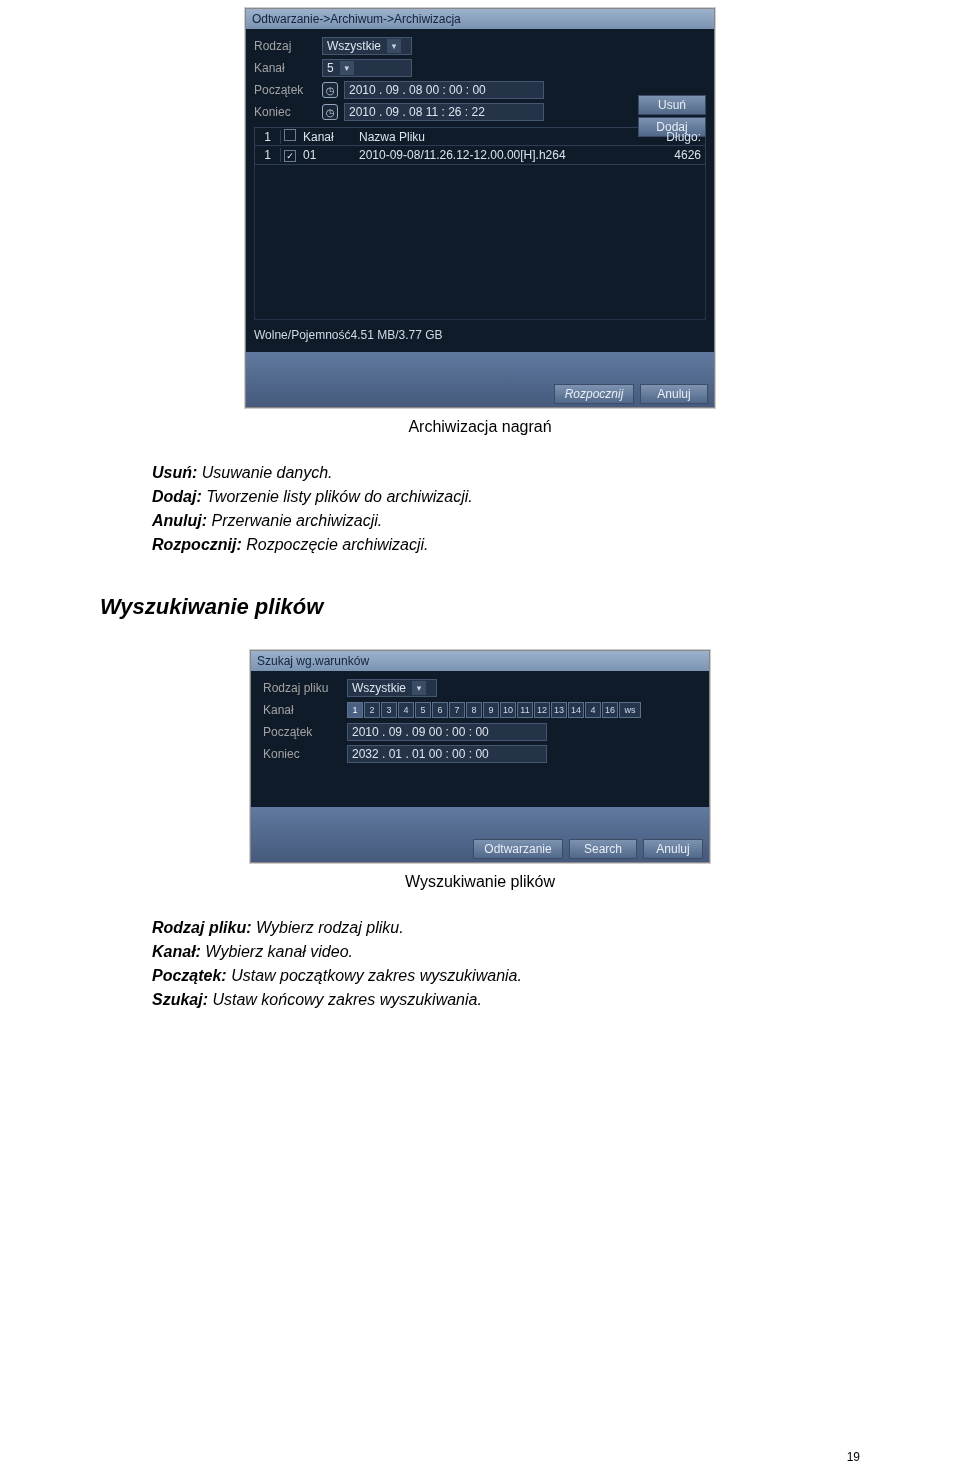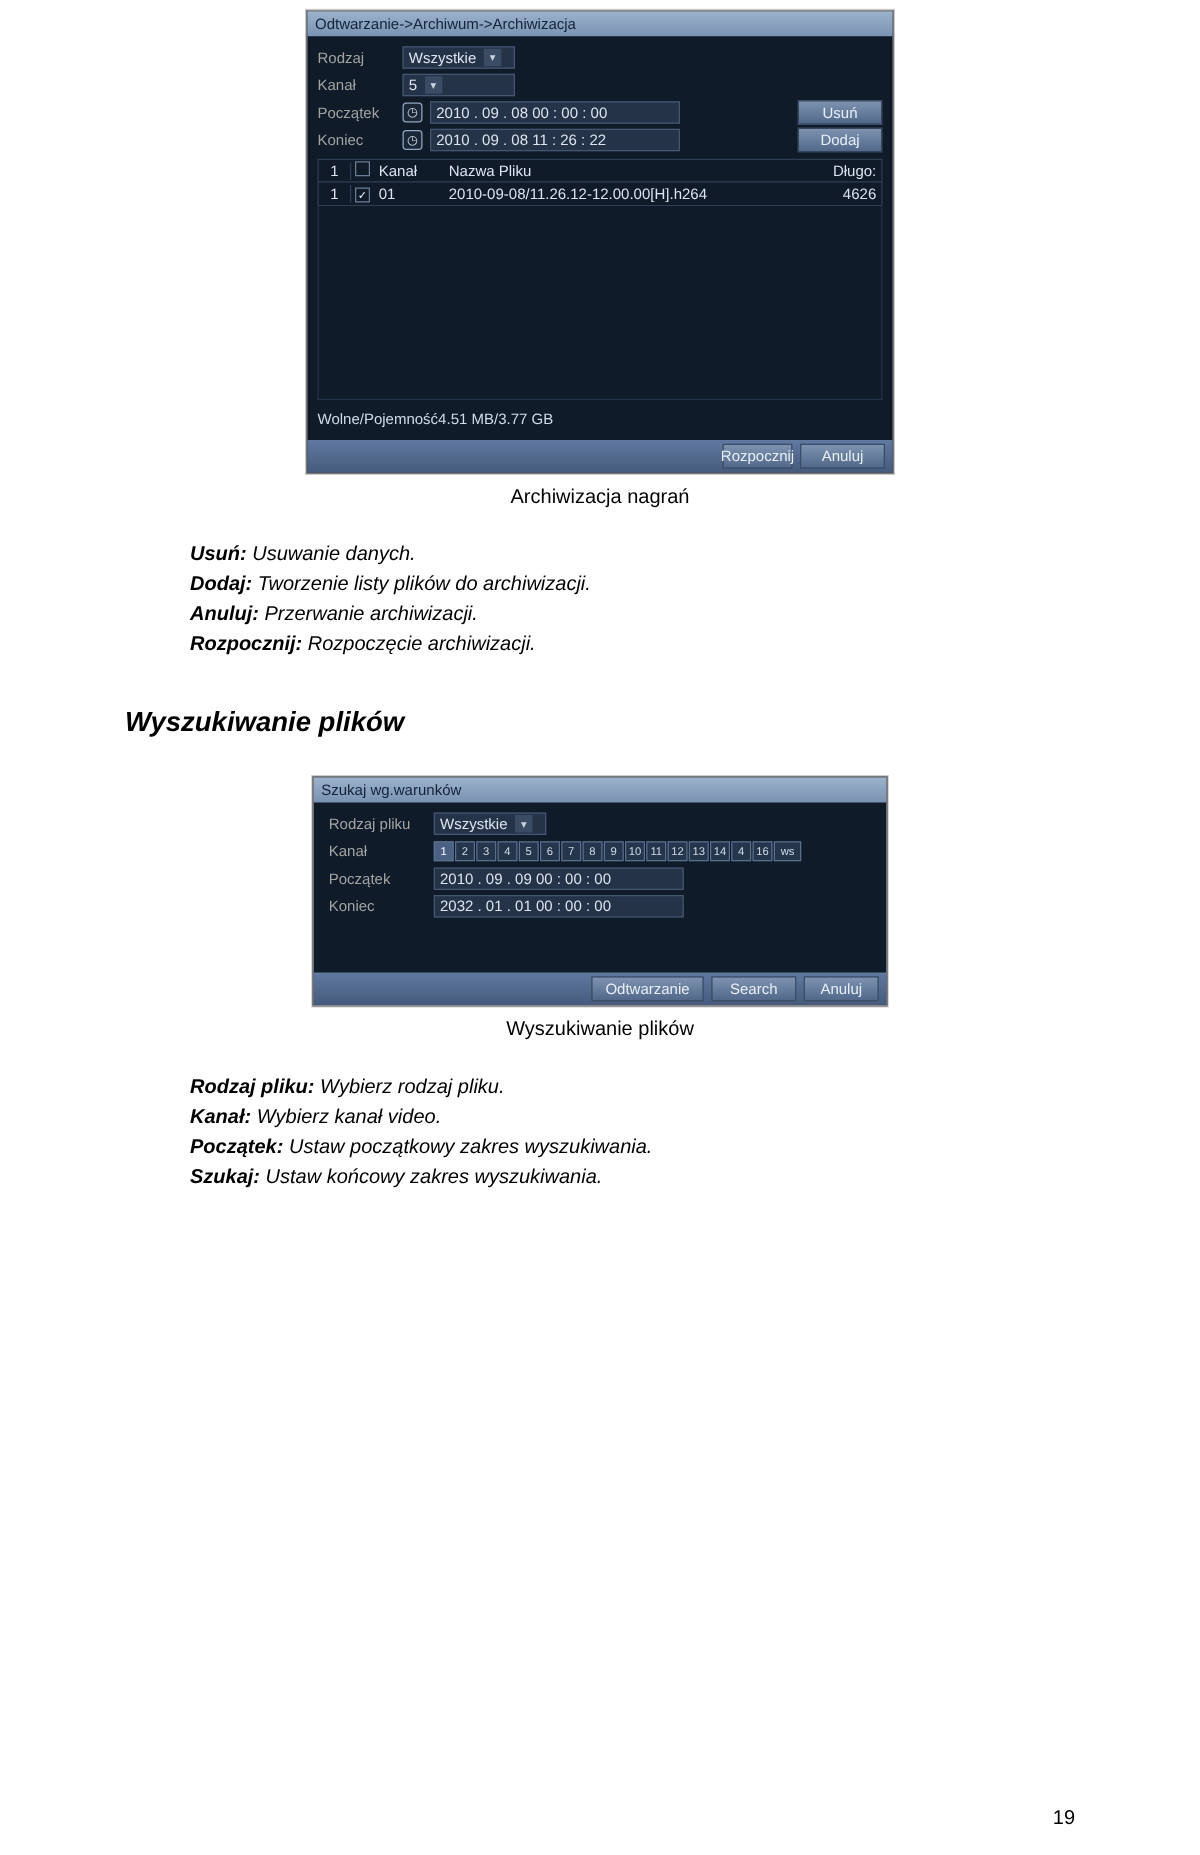--- a/index.html
+++ b/index.html
@@ -61,21 +61,21 @@
     display: inline-flex;
     align-items: center;
   }
   .btn {
     background: linear-gradient(#7d93b0, #51688a);
     border: 1px solid #3b4c66;
     color: #e8eef6;
     font-size: 12px;
     padding: 1px 8px;
     height: 20px;
-    display: inline-flex; align-items: center; justify-content: center;
+    display: inline-flex; align-items: center; justify-content: center; margin-top: 29px;
   }
   .clock-icon {
     width: 16px; height: 16px;
     border: 1px solid #93a7c0;
     background: #1a2738;
     border-radius: 3px;
     display: inline-flex; align-items: center; justify-content: center;
     font-size: 10px; color: #c8d4e0;
   }
   .table {
@@ -142,21 +142,21 @@
     background: #25354c;
     font-size: 9px;
     display: inline-flex; align-items: center; justify-content: center;
     color: #cfd9e6;
   }
   .cbtn.sel { background: #4a6184; color: #fff; }
   .pagenum {
     position: absolute;
     right: 100px;
     bottom: 20px;
-    font-size: 16px;
+    font-size: 12px;
   }
 </style>
 </head>
 <body>
 
 <div class="win" style="margin-top:8px;">
   <div class="titlebar">Odtwarzanie-&gt;Archiwum-&gt;Archiwizacja</div>
   <div class="win-body">
     <div class="row">
       <span class="lbl">Rodzaj</span>
@@ -201,21 +201,21 @@
         <span class="c3">01</span>
         <span class="c4">2010-09-08/11.26.12-12.00.00[H].h264</span>
         <span class="c5">4626</span>
       </div>
     </div>
     <div class="blank"></div>
     <div class="status-space"></div>
     <div class="status">Wolne/Pojemność4.51 MB/3.77 GB</div>
   </div>
   <div class="footer">
-    <span class="btn" style="width:56px;">Rozpocznij</span>
+    <span class="btn" style="width:80px;font-style:italic;">Rozpocznij</span>
     <span class="btn" style="width:68px;">Anuluj</span>
   </div>
 </div>
 
 <div class="caption">Archiwizacja nagrań</div>
 
 <div class="defs">
   <p><em class="b">Usuń:</em> <em class="t">Usuwanie danych.</em></p>
   <p><em class="b">Dodaj:</em> <em class="t">Tworzenie listy plików do archiwizacji.</em></p>
   <p><em class="b">Anuluj:</em> <em class="t">Przerwanie archiwizacji.</em></p>

